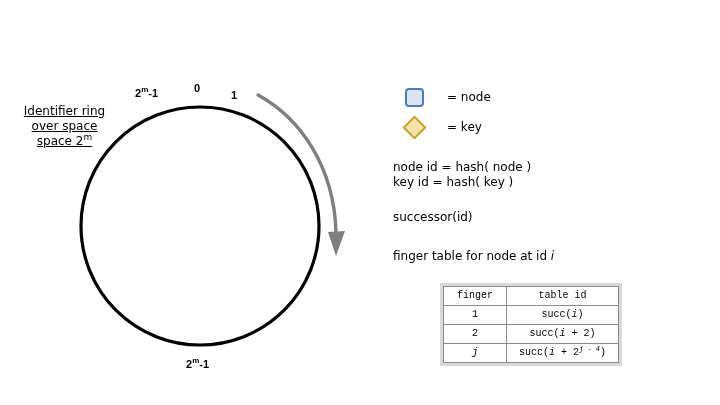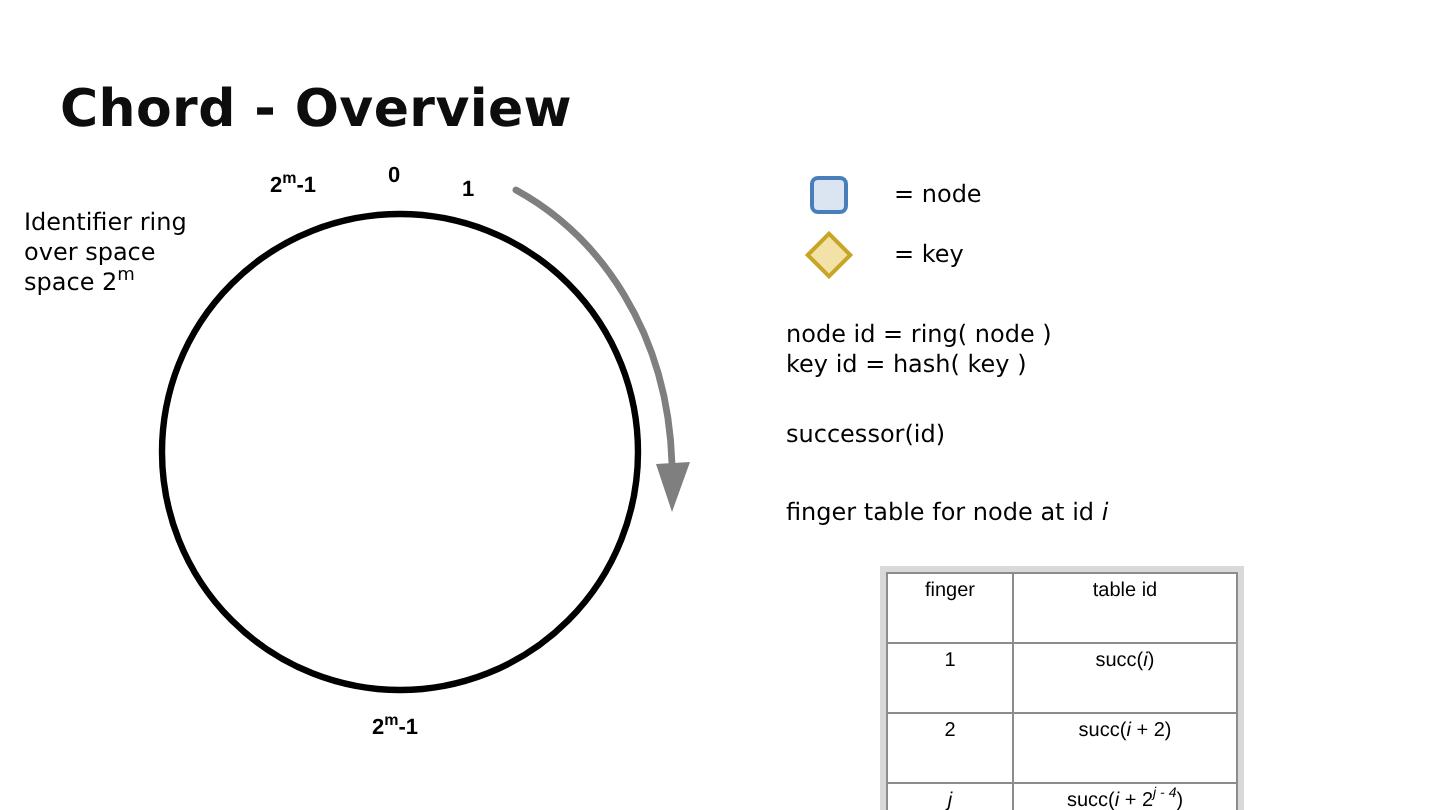--- a/index.html
+++ b/index.html
@@ -56,24 +56,26 @@
   }
   #label-2m-1-top { left: 135px; top: 88px; }
   #label-zero     { left: 194px; top: 83px; }
   #label-one      { left: 231px; top: 90px; }
   #label-2m-1-bot { left: 186px; top: 359px; }
 
   #ring-caption {
     left: 12px;
     top: 104px;
     width: 105px;
+    text-align: center;
     font-size: 12px;
     line-height: 15px;
     color: #000000;
     font-family: "DejaVu Sans", sans-serif;
+    text-decoration: underline;
   }
   #ring-caption sup {
     font-size: 9px;
     vertical-align: super;
     line-height: 0;
   }
 
   
   #legend { left: 393px; top: 82px; width: 230px; }
   .legend-row {
@@ -142,41 +144,40 @@
   table.finger-table {
     border-collapse: collapse;
     width: 100%;
     background: #ffffff;
     table-layout: fixed;
   }
   table.finger-table td {
     border: 1px solid #8c8c8c;
     font-size: 10px;
     text-align: center;
-    padding: 2px 0 19px 0;
+    padding: 2px 0 3px 0;
     height: 13px;
     color: #000000;
-    font-family: Liberation Sans, sans-serif;
+    font-family: Liberation Mono, monospace;
     background: #ffffff;
     white-space: nowrap;
   }
   table.finger-table td.col-finger { width: 62px; }
   table.finger-table em { font-style: italic; }
   table.finger-table sup {
     font-size: 7px;
     vertical-align: super;
     line-height: 0;
   }
 </style>
 </head>
 <body>
 
 <div id="slide">
 
-  <div class="abs" id="slide-title">Chord - Overview</div>
 
   <svg class="abs" id="ring-svg" viewBox="0 0 400 405" aria-hidden="true">
     <circle cx="200" cy="226" r="119" fill="none" stroke="#000000" stroke-width="3.2"></circle>
     <path d="M 258 95 C 300 118 334 166 336 232" fill="none" stroke="#7f7f7f" stroke-width="3.4" stroke-linecap="round"></path>
     <polygon points="336,256 328,232 345,231" fill="#7f7f7f"></polygon>
   </svg>
 
   <div class="abs" id="ring-caption">
     <div>Identifier ring</div>
     <div>over space</div>
@@ -199,21 +200,21 @@
       <span class="legend-text">= node</span>
     </div>
     <div class="legend-row">
       <span class="legend-swatch">
           <span class="key-swatch"></span>
         </span>
       <span class="legend-text">= key</span>
     </div>
   </div>
 
-  <div class="abs note" id="note-nodeid">node id = ring( node )</div>
+  <div class="abs note" id="note-nodeid">node id = hash( node )</div>
   <div class="abs note" id="note-keyid">key id = hash( key )</div>
   <div class="abs note" id="note-succ">successor(id)</div>
   <div class="abs note" id="note-finger"><span>finger table for node at id </span><em>i</em></div>
 
   <div class="abs" id="finger-table-wrap">
     <table class="finger-table">
       <tbody>
         <tr>
           <td class="col-finger">finger</td>
           <td>table id</td>

